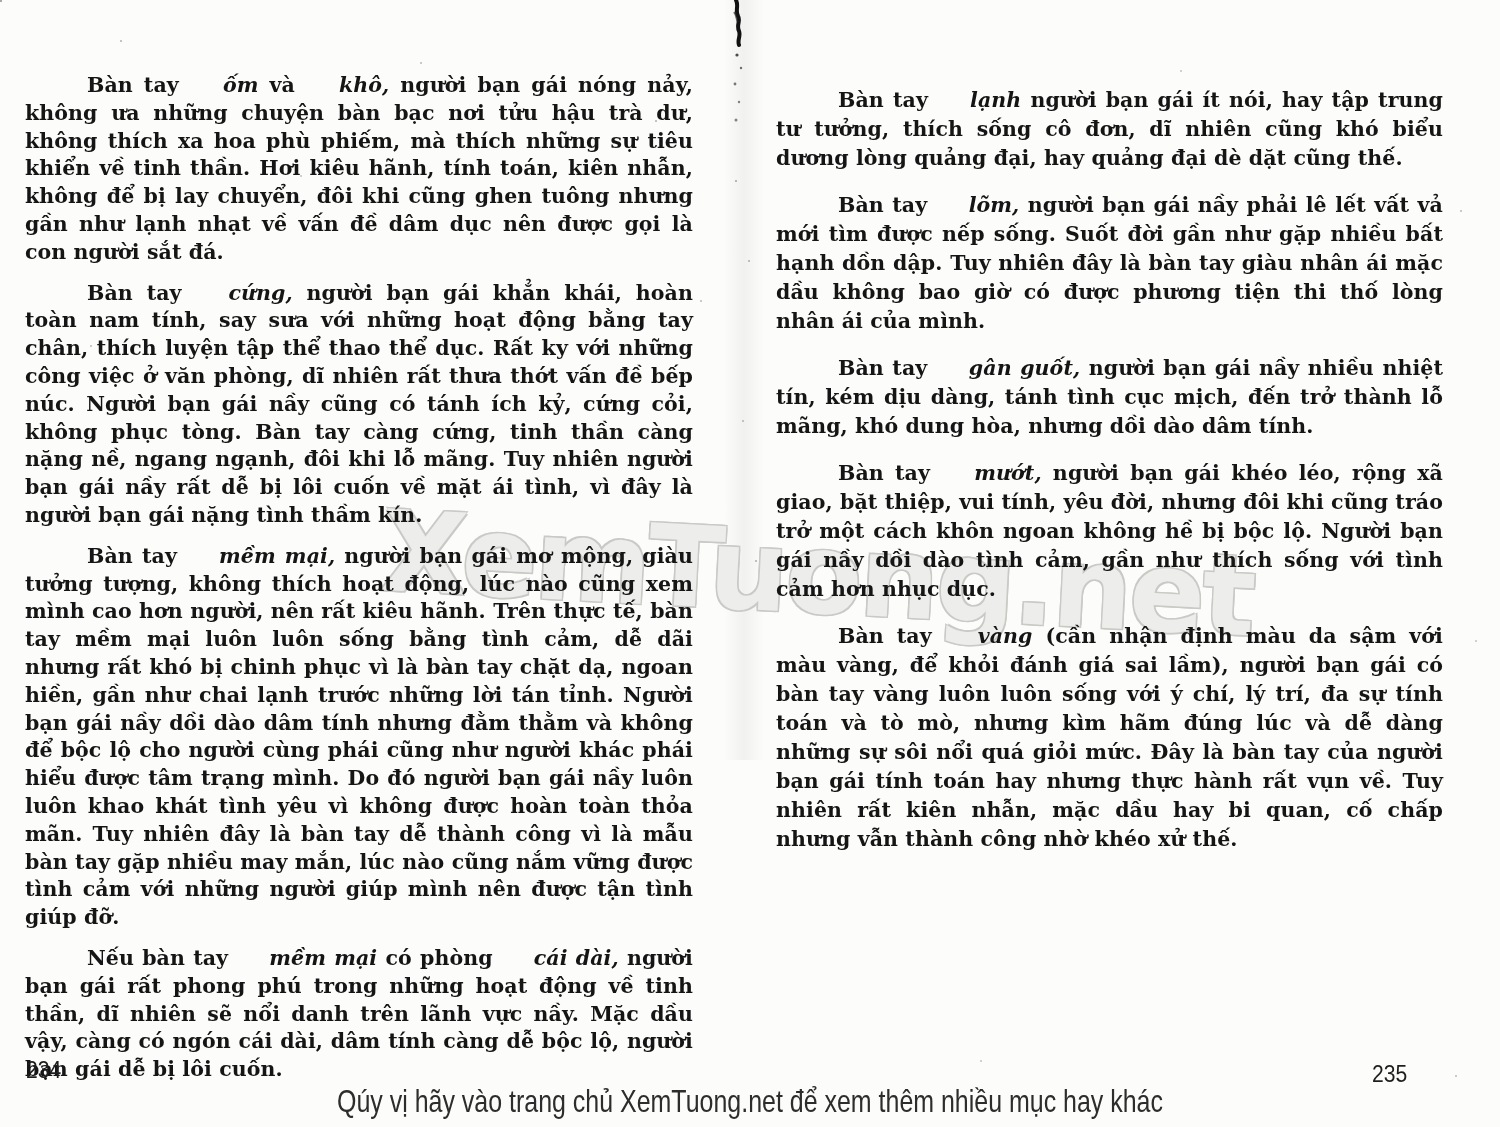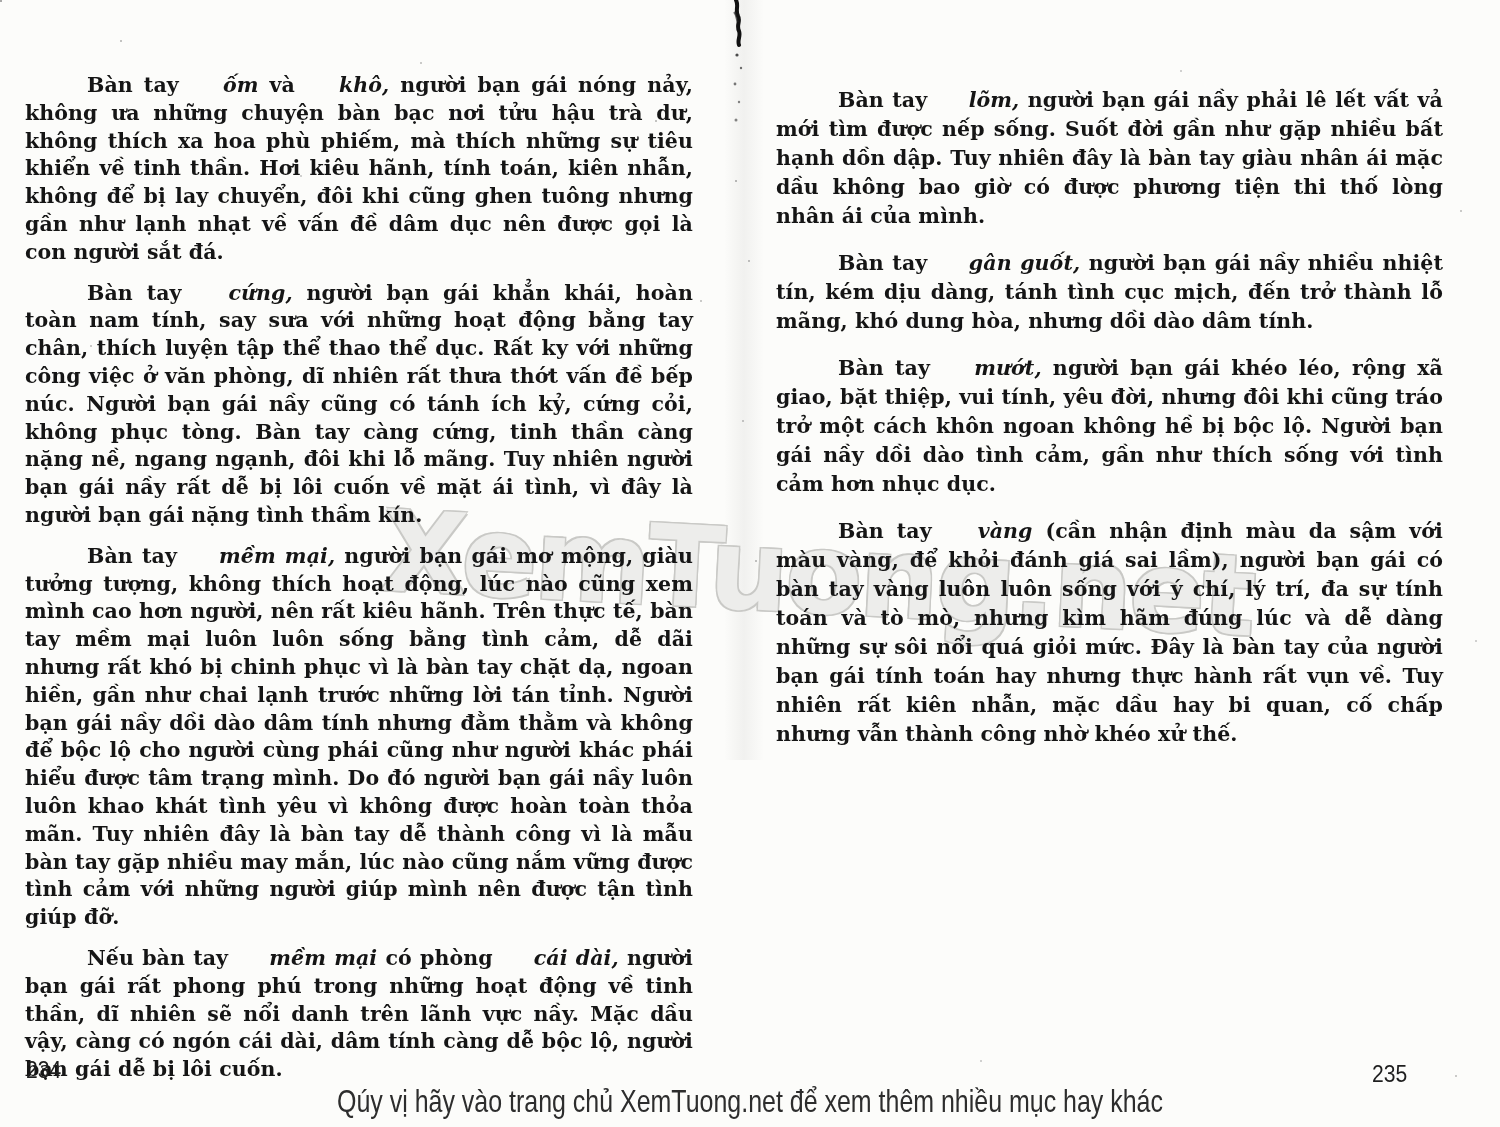--- a/index.html
+++ b/index.html
@@ -86,20 +86,21 @@
 
   <div class="watermark">XemTuong.net</div>
 
   <div id="left-col" class="page-col">
       <p class="para ind"><span>Bàn tay </span><span class="it">ốm</span><span> và </span><span class="it">khô,</span><span> người bạn gái nóng nảy, không ưa những chuyện bàn bạc nơi tửu hậu trà dư, không thích xa hoa phù phiếm, mà thích những sự tiêu khiển về tinh thần. Hơi kiêu hãnh, tính toán, kiên nhẫn, không để bị lay chuyển, đôi khi cũng ghen tuông nhưng gần như lạnh nhạt về vấn đề dâm dục nên được gọi là con người sắt đá.</span></p>
       <p class="para ind"><span>Bàn tay </span><span class="it">cứng,</span><span> người bạn gái khẳn khái, hoàn toàn nam tính, say sưa với những hoạt động bằng tay chân, thích luyện tập thể thao thể dục. Rất ky với những công việc ở văn phòng, dĩ nhiên rất thưa thớt vấn đề bếp núc. Người bạn gái nầy cũng có tánh ích kỷ, cứng cỏi, không phục tòng. Bàn tay càng cứng, tinh thần càng nặng nề, ngang ngạnh, đôi khi lỗ mãng. Tuy nhiên người bạn gái nầy rất dễ bị lôi cuốn về mặt ái tình, vì đây là người bạn gái nặng tình thầm kín.</span></p>
       <p class="para ind"><span>Bàn tay </span><span class="it">mềm mại,</span><span> người bạn gái mơ mộng, giàu tưởng tượng, không thích hoạt động, lúc nào cũng xem mình cao hơn người, nên rất kiêu hãnh. Trên thực tế, bàn tay mềm mại luôn luôn sống bằng tình cảm, dễ dãi nhưng rất khó bị chinh phục vì là bàn tay chặt dạ, ngoan hiền, gần như chai lạnh trước những lời tán tỉnh. Người bạn gái nầy dồi dào dâm tính nhưng đằm thằm và không để bộc lộ cho người cùng phái cũng như người khác phái hiểu được tâm trạng mình. Do đó người bạn gái nầy luôn luôn khao khát tình yêu vì không được hoàn toàn thỏa mãn. Tuy nhiên đây là bàn tay dễ thành công vì là mẫu bàn tay gặp nhiều may mắn, lúc nào cũng nắm vững được tình cảm với những người giúp mình nên được tận tình giúp đỡ.</span></p>
       <p class="para ind"><span>Nếu bàn tay </span><span class="it">mềm mại</span><span> có phòng </span><span class="it">cái dài,</span><span> người bạn gái rất phong phú trong những hoạt động về tinh thần, dĩ nhiên sẽ nổi danh trên lãnh vực nầy. Mặc dầu vậy, càng có ngón cái dài, dâm tính càng dễ bộc lộ, người bạn gái dễ bị lôi cuốn.</span></p>
     </div>
   <div id="right-col" class="page-col">
+      <p class="para ind"><span>Bàn tay </span><span class="it">lạnh</span><span> người bạn gái ít nói, hay tập trung tư tưởng, thích sống cô đơn, dĩ nhiên cũng khó biểu dương lòng quảng đại, hay quảng đại dè dặt cũng thế.</span></p>
       <p class="para ind"><span>Bàn tay </span><span class="it">lõm,</span><span> người bạn gái nầy phải lê lết vất vả mới tìm được nếp sống. Suốt đời gần như gặp nhiều bất hạnh dồn dập. Tuy nhiên đây là bàn tay giàu nhân ái mặc dầu không bao giờ có được phương tiện thi thố lòng nhân ái của mình.</span></p>
       <p class="para ind"><span>Bàn tay </span><span class="it">gân guốt,</span><span> người bạn gái nầy nhiều nhiệt tín, kém dịu dàng, tánh tình cục mịch, đến trở thành lỗ mãng, khó dung hòa, nhưng dồi dào dâm tính.</span></p>
       <p class="para ind"><span>Bàn tay </span><span class="it">mướt,</span><span> người bạn gái khéo léo, rộng xã giao, bặt thiệp, vui tính, yêu đời, nhưng đôi khi cũng tráo trở một cách khôn ngoan không hề bị bộc lộ. Người bạn gái nầy dồi dào tình cảm, gần như thích sống với tình cảm hơn nhục dục.</span></p>
       <p class="para ind"><span>Bàn tay </span><span class="it">vàng</span><span> (cần nhận định màu da sậm với màu vàng, để khỏi đánh giá sai lầm), người bạn gái có bàn tay vàng luôn luôn sống với ý chí, lý trí, đa sự tính toán và tò mò, nhưng kìm hãm đúng lúc và dễ dàng những sự sôi nổi quá giỏi mức. Đây là bàn tay của người bạn gái tính toán hay nhưng thực hành rất vụn về. Tuy nhiên rất kiên nhẫn, mặc dầu hay bi quan, cố chấp nhưng vẫn thành công nhờ khéo xử thế.</span></p>
     </div>
 
   <div class="ink-mark">
     <svg width="46" height="130" viewBox="0 0 46 130">
       <path d="M22,0 C25,6 21,10 24,16 C27,21 22,25 25,31 C27,36 23,40 25,45" fill="none" stroke="#111" stroke-width="4" stroke-linecap="round"></path>
       <path d="M20,12 C23,15 22,19 24,22" fill="none" stroke="#222" stroke-width="2" opacity=".7"></path>

